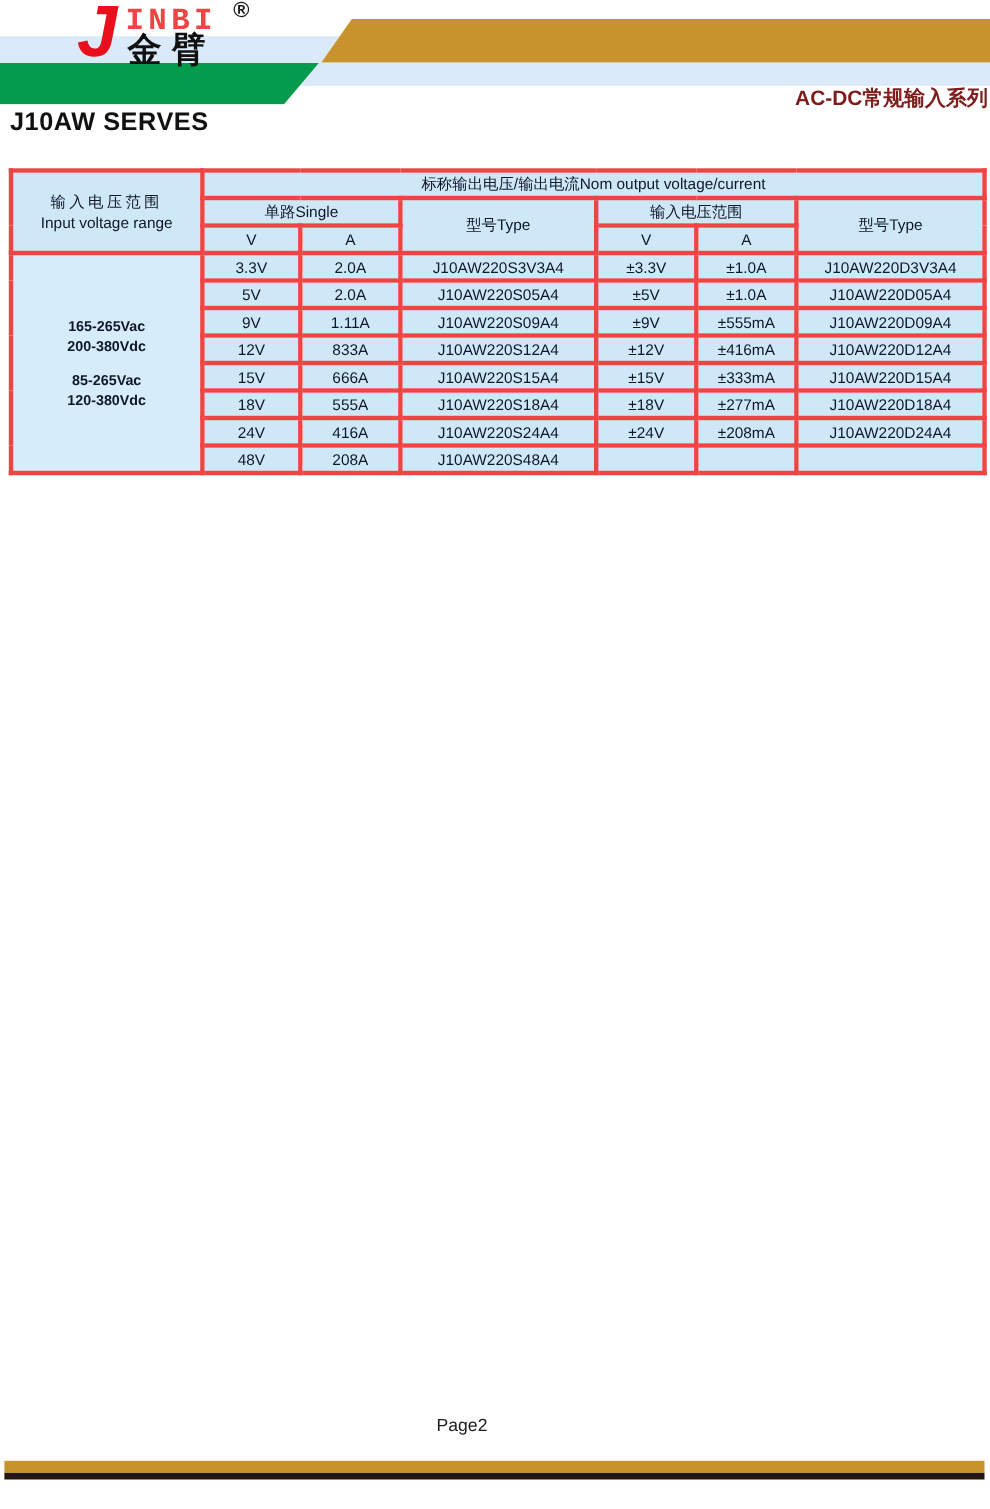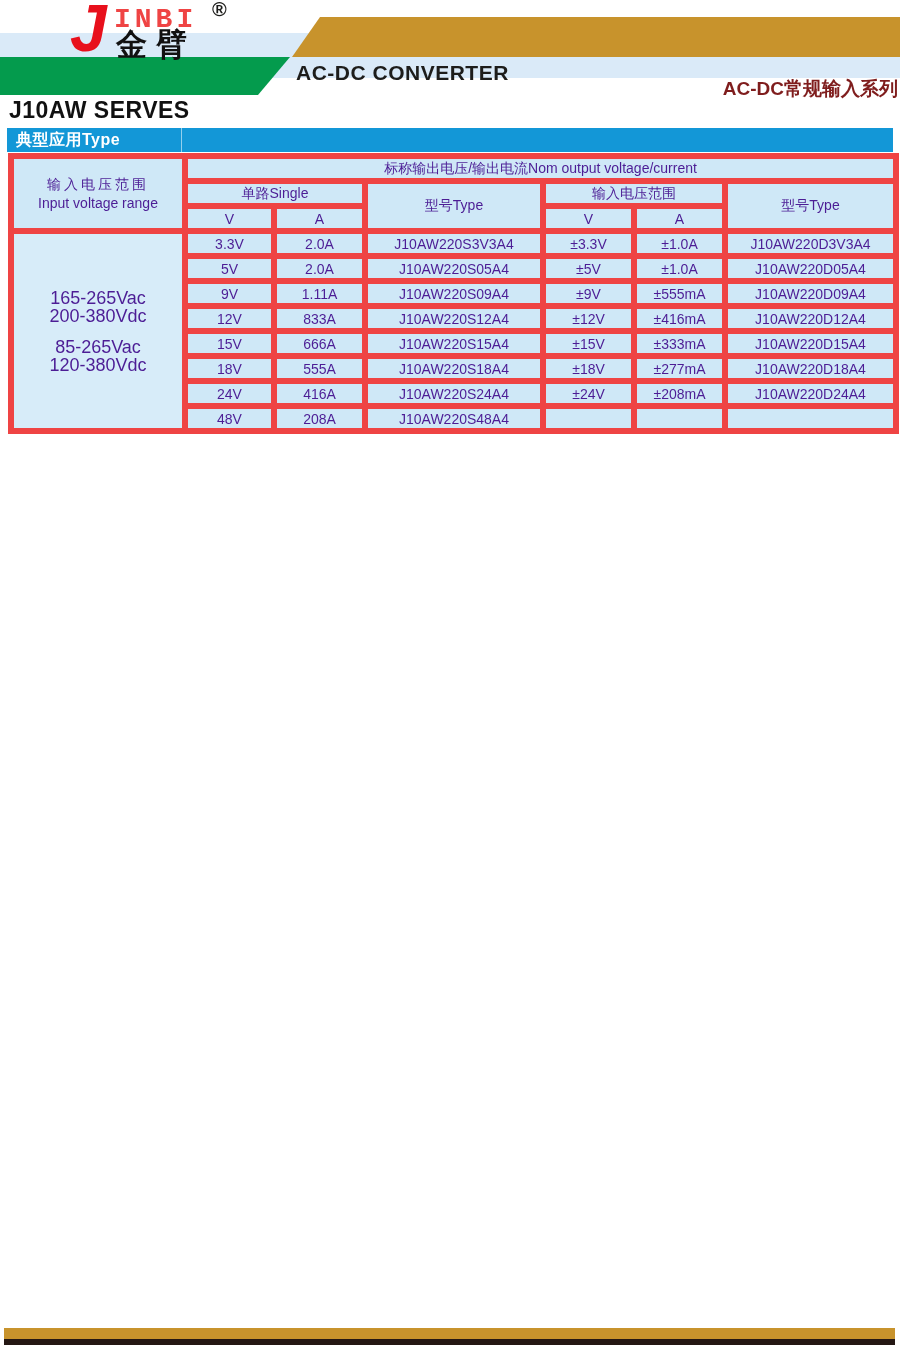--- a/index.html
+++ b/index.html
@@ -32,28 +32,28 @@
   
   .section-bar{position:absolute;left:7px;top:128px;width:886px;height:24px;background:#1397d7;}
   .section-label{display:inline-block;padding-left:9px;line-height:24px;font-size:16px;font-weight:bold;color:#ffffff;letter-spacing:0.5px;}
   .section-divider{position:absolute;left:174px;top:0;width:1px;height:24px;background:rgba(255,255,255,0.55);}
   
   .spec-table{
     position:absolute;left:8px;top:153px;width:885px;
     border-collapse:collapse;table-layout:fixed;
   }
   .spec-table td{
-    border:6px solid #ef4444;background:#cfe8f7;text-align:center;vertical-align:middle;
-    font-size:14px;color:#4c1d95;padding:0;overflow:hidden;white-space:nowrap;
+    border:4px solid #ef4444;background:#cfe8f7;text-align:center;vertical-align:middle;
+    font-size:14px;color:#0f172a;padding:0;overflow:hidden;white-space:nowrap;
   }
   .spec-table tr{height:25px;}
   .input-head div{line-height:19px;}
   .cn-spaced{letter-spacing:3px;}
   .range-cell{background:#d7ecf9 !important;}
-  .range-cell div{line-height:18px;font-size:18px;}
+  .range-cell div{line-height:18px;font-size:13px;font-weight:bold;}
   .range-cell .gap{height:13px;}
   
   .footer-page{position:absolute;left:0;top:1288px;width:840px;text-align:center;font-size:16px;color:#1d1d1b;}
   .bottom-gold{position:absolute;left:4px;right:5px;top:1328px;height:11px;background:#c8932c;}
   .bottom-dark{position:absolute;left:4px;right:5px;top:1339px;height:6px;background:#241713;}
 </style>
 </head>
 <body>
 
 <div class="page">
@@ -63,28 +63,23 @@
   <div class="gold-band"></div>
   <div class="green-band"></div>
 
   <div class="logo">
     <span class="logo-j">J</span>
     <span class="logo-inbi">INBI</span>
     <span class="logo-reg">®</span>
     <span class="logo-cn">金臂</span>
   </div>
 
-  <div class="conv-title">AC-DC CONVERTER</div>
   <div class="series-cn">AC-DC常规输入系列</div>
   <h1 class="series-heading">J10AW SERVES</h1>
 
-  <div class="section-bar">
-    <span class="section-label">典型应用Type</span>
-    <span class="section-divider"></span>
-  </div>
 
   <table class="spec-table">
     <colgroup>
       <col style="width:174px">
         <col style="width:89px">
         <col style="width:91px">
         <col style="width:178px">
       <col style="width:91px">
         <col style="width:91px">
         <col style="width:171px">
@@ -176,16 +171,17 @@
       <td>48V</td>
       <td>208A</td>
       <td>J10AW220S48A4</td>
       <td></td>
       <td></td>
       <td></td>
     </tr>
   </tbody>
     </table>
 
+  <div class="footer-page">Page2</div>
   <div class="bottom-gold"></div>
   <div class="bottom-dark"></div>
 
 </div>
 
 </body></html>

